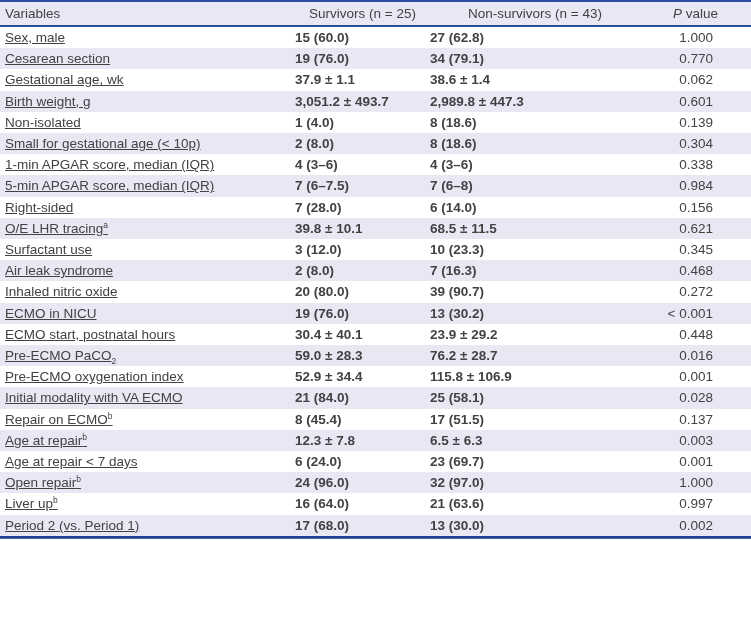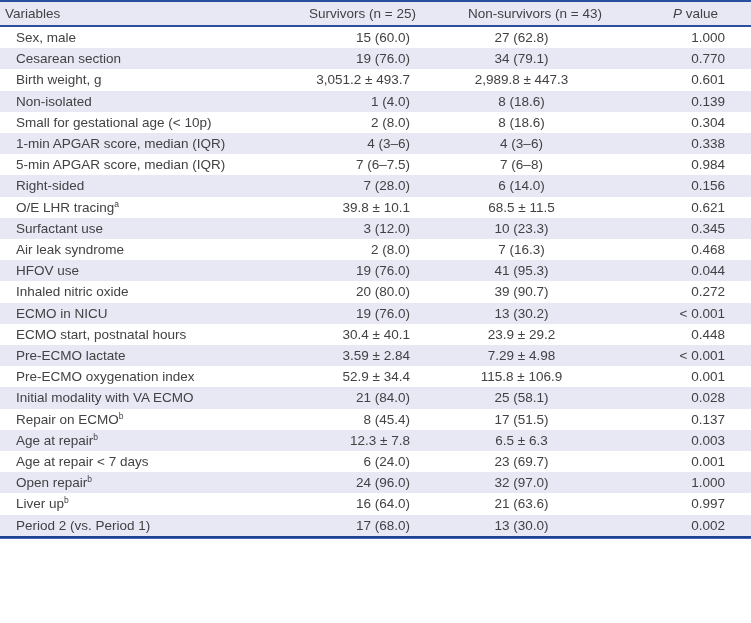--- a/index.html
+++ b/index.html
@@ -35,24 +35,24 @@
   thead th:nth-child(2),thead th:nth-child(3),thead th:nth-child(4){text-align:center;}
   tbody td{
     font-size:13.5px;
     height:21.2px;
     line-height:21.2px;
     padding:0;
     white-space:nowrap;
     overflow:hidden;
   }
   tbody tr:nth-child(even){background:var(--stripe);}
-  tbody td:nth-child(1){text-align:left;padding-left:16px;}
-  tbody td:nth-child(2){text-align:right;padding-right:20px;}
-  tbody td:nth-child(3){text-align:center;padding-right:27px;}
-  tbody td:nth-child(4){text-align:right;padding-right:26px;}
+  tbody td:nth-child(1){text-align:left;padding-left:5px;text-decoration:underline;}
+  tbody td:nth-child(2){text-align:left;padding-right:20px;font-weight:bold;}
+  tbody td:nth-child(3){text-align:left;padding-right:27px;font-weight:bold;}
+  tbody td:nth-child(4){text-align:right;padding-right:38px;}
   sup{font-size:8.5px;line-height:0;vertical-align:super;}
   sub{font-size:8.5px;line-height:0;vertical-align:sub;}
   .bottom-rule{
     width:751px;height:3px;
     background:linear-gradient(to bottom,#1f4390 55%,#5d7fc4);
   }
   i{font-style:italic;}
 </style>
 </head>
 <body style="color: rgb(66, 66, 69);">
@@ -80,20 +80,26 @@
           <td>27 (62.8)</td>
           <td>1.000</td>
         </tr>
         <tr>
           <td>Cesarean section</td>
           <td>19 (76.0)</td>
           <td>34 (79.1)</td>
           <td>0.770</td>
         </tr>
         <tr>
+          <td>Gestational age, wk</td>
+          <td>37.9 ± 1.1</td>
+          <td>38.6 ± 1.4</td>
+          <td>0.062</td>
+        </tr>
+        <tr>
           <td>Birth weight, g</td>
           <td>3,051.2 ± 493.7</td>
           <td>2,989.8 ± 447.3</td>
           <td>0.601</td>
         </tr>
         <tr>
           <td>Non-isolated</td>
           <td>1 (4.0)</td>
           <td>8 (18.6)</td>
           <td>0.139</td>
@@ -134,48 +140,42 @@
           <td>10 (23.3)</td>
           <td>0.345</td>
         </tr>
         <tr>
           <td>Air leak syndrome</td>
           <td>2 (8.0)</td>
           <td>7 (16.3)</td>
           <td>0.468</td>
         </tr>
         <tr>
-          <td>HFOV use</td>
-          <td>19 (76.0)</td>
-          <td>41 (95.3)</td>
-          <td>0.044</td>
-        </tr>
-        <tr>
           <td>Inhaled nitric oxide</td>
           <td>20 (80.0)</td>
           <td>39 (90.7)</td>
           <td>0.272</td>
         </tr>
         <tr>
           <td>ECMO in NICU</td>
           <td>19 (76.0)</td>
           <td>13 (30.2)</td>
           <td>&lt; 0.001</td>
         </tr>
         <tr>
           <td>ECMO start, postnatal hours</td>
           <td>30.4 ± 40.1</td>
           <td>23.9 ± 29.2</td>
           <td>0.448</td>
         </tr>
         <tr>
-          <td>Pre-ECMO lactate</td>
-          <td>3.59 ± 2.84</td>
-          <td>7.29 ± 4.98</td>
-          <td>&lt; 0.001</td>
+          <td>Pre-ECMO PaCO<sub>2</sub></td>
+          <td>59.0 ± 28.3</td>
+          <td>76.2 ± 28.7</td>
+          <td>0.016</td>
         </tr>
         <tr>
           <td>Pre-ECMO oxygenation index</td>
           <td>52.9 ± 34.4</td>
           <td>115.8 ± 106.9</td>
           <td>0.001</td>
         </tr>
         <tr>
           <td>Initial modality with VA ECMO</td>
           <td>21 (84.0)</td>

